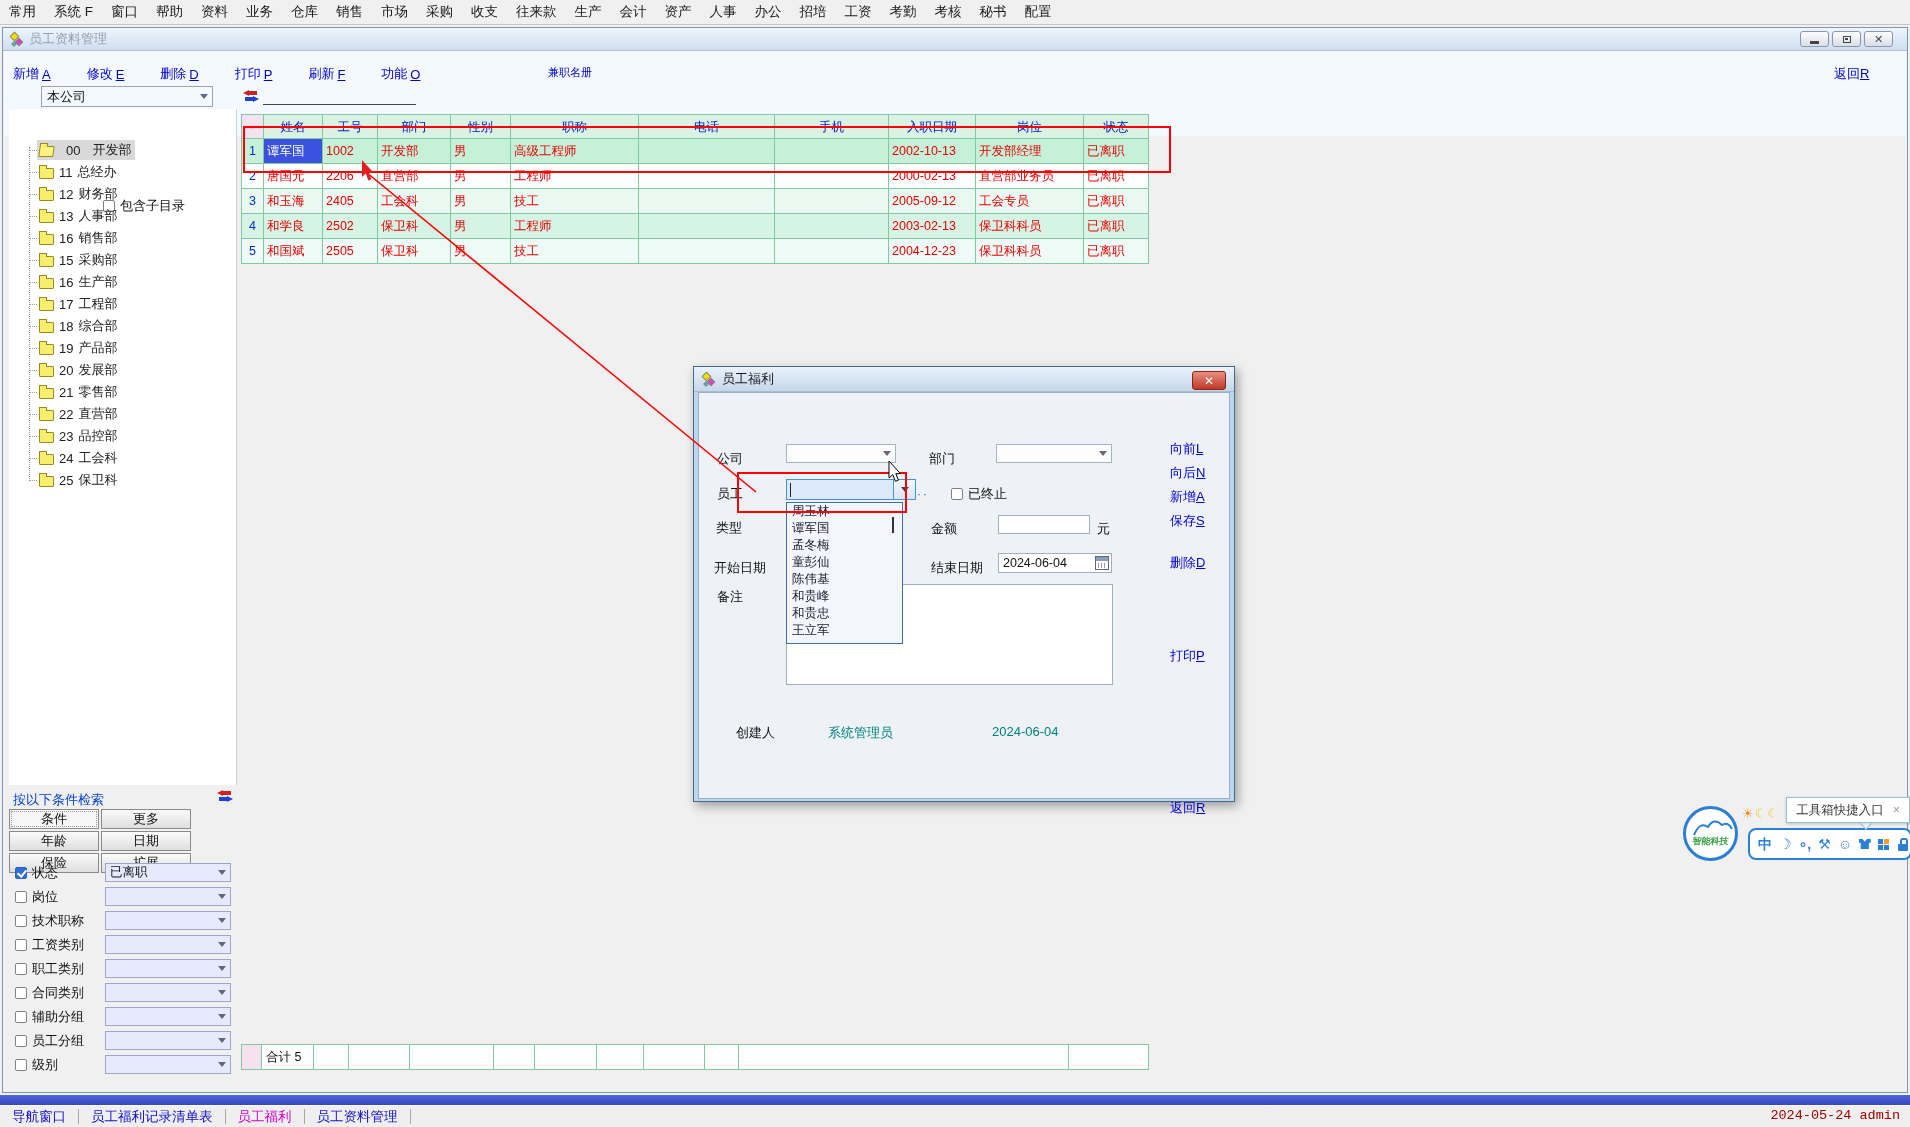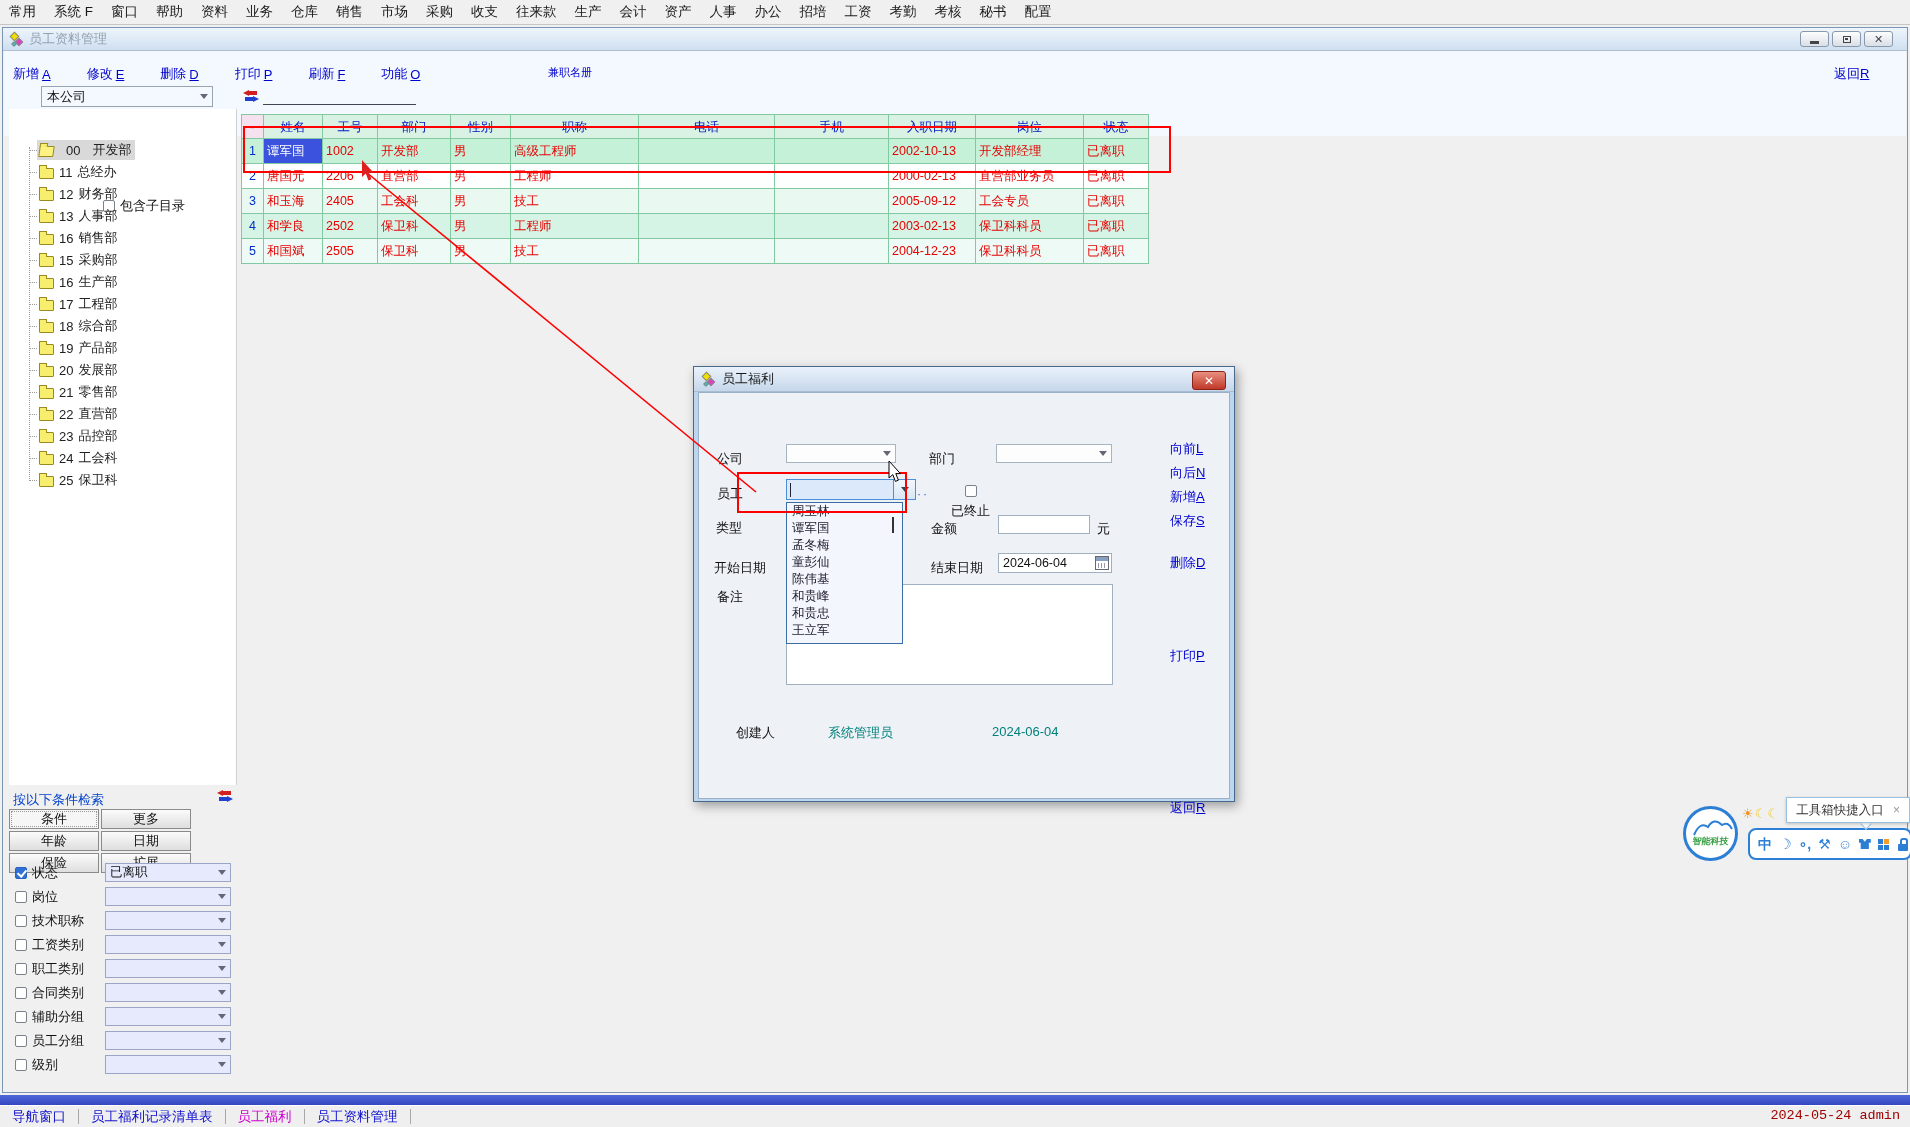--- a/index.html
+++ b/index.html
@@ -484,20 +484,34 @@
           <span>技工</span>
           <span></span>
           <span></span>
           <span>2004-12-23</span>
           <span>保卫科科员</span>
           <span>已离职</span>
         </div>
         </div>
     </div>
 
+    <div class="sumrow">
+      <div></div>
+      <div><span>合计</span> <span>5</span></div>
+      <div></div>
+        <div></div>
+        <div></div>
+        <div></div>
+        <div></div>
+        <div></div>
+        <div></div>
+        <div></div>
+        <div></div>
+        <div></div>
+    </div>
 
     <div class="fpanel">
       <span class="ftitle">按以下条件检索</span>
       <span class="swap swap2">
           <i class="r"></i>
           <i class="rb"></i>
           <i class="b"></i>
           <i class="bb"></i>
         </span>
       <div class="ftabs">
@@ -606,21 +620,21 @@
       <span class="dlab" style="left:230px;top:57px;">部门</span>
       <div class="dcombo" style="left:297px;top:51px;width:116px;">
           <span class="sp"></span>
           <span class="chev"></span>
         </div>
 
       <span class="dlab" style="left:18px;top:92px;">员工</span>
       <div class="emp-combo"></div>
       <div class="emp-btn"></div>
       <span class="dots">··</span>
-      <span class="cbrow" style="position:absolute;left:252px;top:92px;flex-direction:column;">
+      <span class="cbrow" style="position:absolute;left:252px;top:92px;">
         <span class="cb"></span>
         <span>已终止</span>
       </span>
 
       <span class="dlab" style="left:17px;top:126px;">类型</span>
       <span class="dlab" style="left:232px;top:127px;">金额</span>
       <div class="dinput" style="left:299px;top:122px;width:92px;height:19px;"></div>
       <span class="dlab" style="left:398px;top:127px;">元</span>
 
       <span class="dlab" style="left:15px;top:166px;">开始日期</span>

